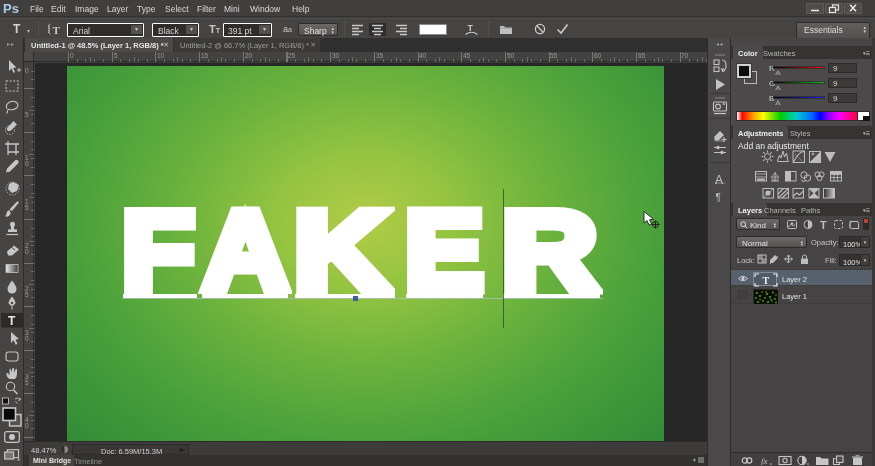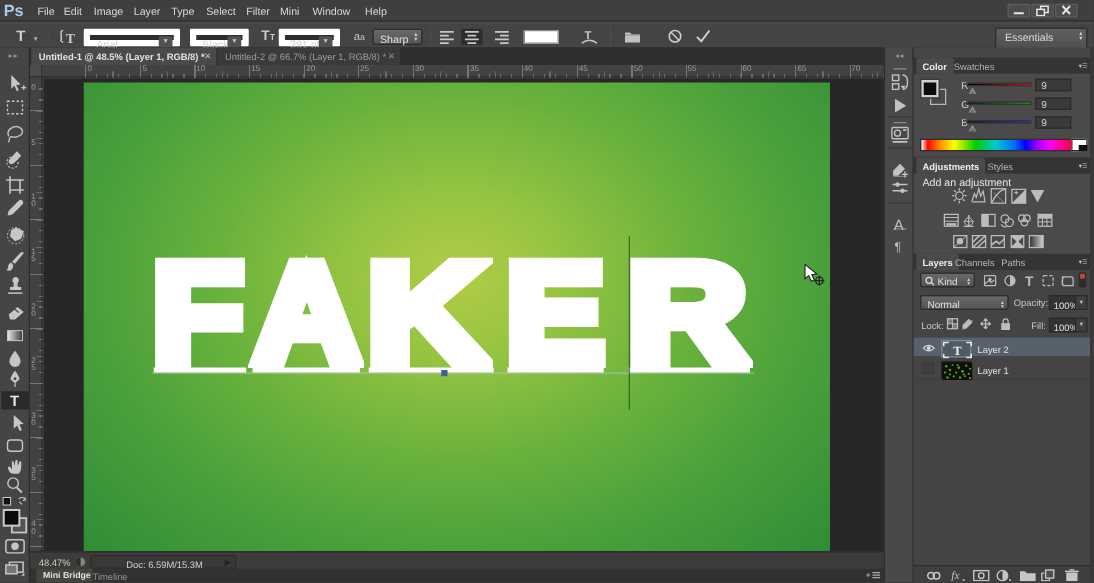--- a/index.html
+++ b/index.html
@@ -13,38 +13,38 @@
   #menubar .mi { position:absolute; top:4px; font-size:8.5px; color:#d8d8d8; }
   #pslogo { position:absolute; left:3px; top:1px; width:20px; height:15px;
     color:#a9cbec; font-size:13px; font-weight:bold; }
   .winbtn { position:absolute; top:3px; width:18px; height:11px;
     background:#4e4c4b; border:1px solid #5f5d5c; border-radius:1px;
     color:#e8e8e8; font-size:9px; line-height:9px; text-align:center; }
   
   #optbar { position:absolute; left:0; top:18px; width:875px; height:21px;
     background:#464443; border-bottom:1px solid #2a2a2a; border-top:1px solid #4f4d4c; }
   .sep { position:absolute; top:2px; width:1px; height:16px; background:#383636; border-right:1px solid #514f4e; }
-  .ddark { position:absolute; background:#2e2d2c; border:5px solid #ffffff; border-radius:1px; height:14px; top:4px; }
+  .ddark { position:absolute; background:#2e2d2c; border:1px solid #ffffff; border-radius:1px; height:14px; top:4px; }
   .ddbtn { position:absolute; right:1px; top:1px; width:11px; height:9px; background:#535150; border-radius:1px;
      color:#c9c9c9; font-size:6px; text-align:center; line-height:9px;}
   
   #toolbar { position:absolute; left:0; top:38px; width:24px; height:428px;
     background:#474544; border-right:1px solid #2b2b2b; }
   
   #tabbar { position:absolute; left:24px; top:38px; width:683px; height:14px; background:#2f2f2f; }
   .dtab { position:absolute; top:0; height:14px; font-size:7.5px; }
   #rulerh { position:absolute; left:34px; top:52px; width:673px; height:10px; background:#444241; border-bottom:1px solid #2c2c2c; }
   #rulerc { position:absolute; left:24px; top:52px; width:10px; height:10px; background:#4e4c4b; border-right:1px solid #2c2c2c; border-bottom:1px solid #2c2c2c;}
   #rulerv { position:absolute; left:24px; top:62px; width:10px; height:379px; background:#444241; border-right:1px solid #2c2c2c; }
   #paste { position:absolute; left:35px; top:63px; width:672px; height:378px; background:#272727; }
   #canvas { position:absolute; left:32px; top:3px; width:597px; height:375px;
     background:radial-gradient(ellipse 430px 330px at 298px 155px, #b2cc47 0%, #95c441 20%, #6ab23d 44%, #49a03b 68%, #379238 88%, #2f8937 100%);
   }
   #statusbar { position:absolute; left:24px; top:441px; width:683px; height:14px; background:#3e3c3b; border-top:1px solid #2b2b2b;}
-  #btabs { position:absolute; left:24px; top:455px; width:683px; height:11px; background:#333231;text-align:center; }
+  #btabs { position:absolute; left:24px; top:455px; width:683px; height:11px; background:#333231; }
   
   #dock { position:absolute; left:707px; top:38px; width:24px; height:428px; background:#4a4848; border-left:1px solid #2b2b2b; border-right:1px solid #2b2b2b;}
   #panels { position:absolute; left:731px; top:38px; width:144px; height:428px; background:#484646; }
   .ptabbar { position:absolute; left:0; width:144px; height:13px; background:#353433; }
   .ptab { position:absolute; top:0; height:13px; font-size:7.5px; padding:3px 5px 0 5px; color:#b4b4b4; white-space:nowrap;text-align:right; }
   .ptab.act { background:#4b4949; color:#efefef; font-weight:bold; border-radius:2px 2px 0 0;}
   .pmenu { position:absolute; right:3px; top:4px; width:9px; height:6px; color:#c5c5c5; font-size:5px; line-height:6px;}
   
   .crow { position:absolute; left:36px; width:106px; height:14px; }
   .clab { position:absolute; left:2px; top:0px; font-size:8px; color:#cfcfcf; }

